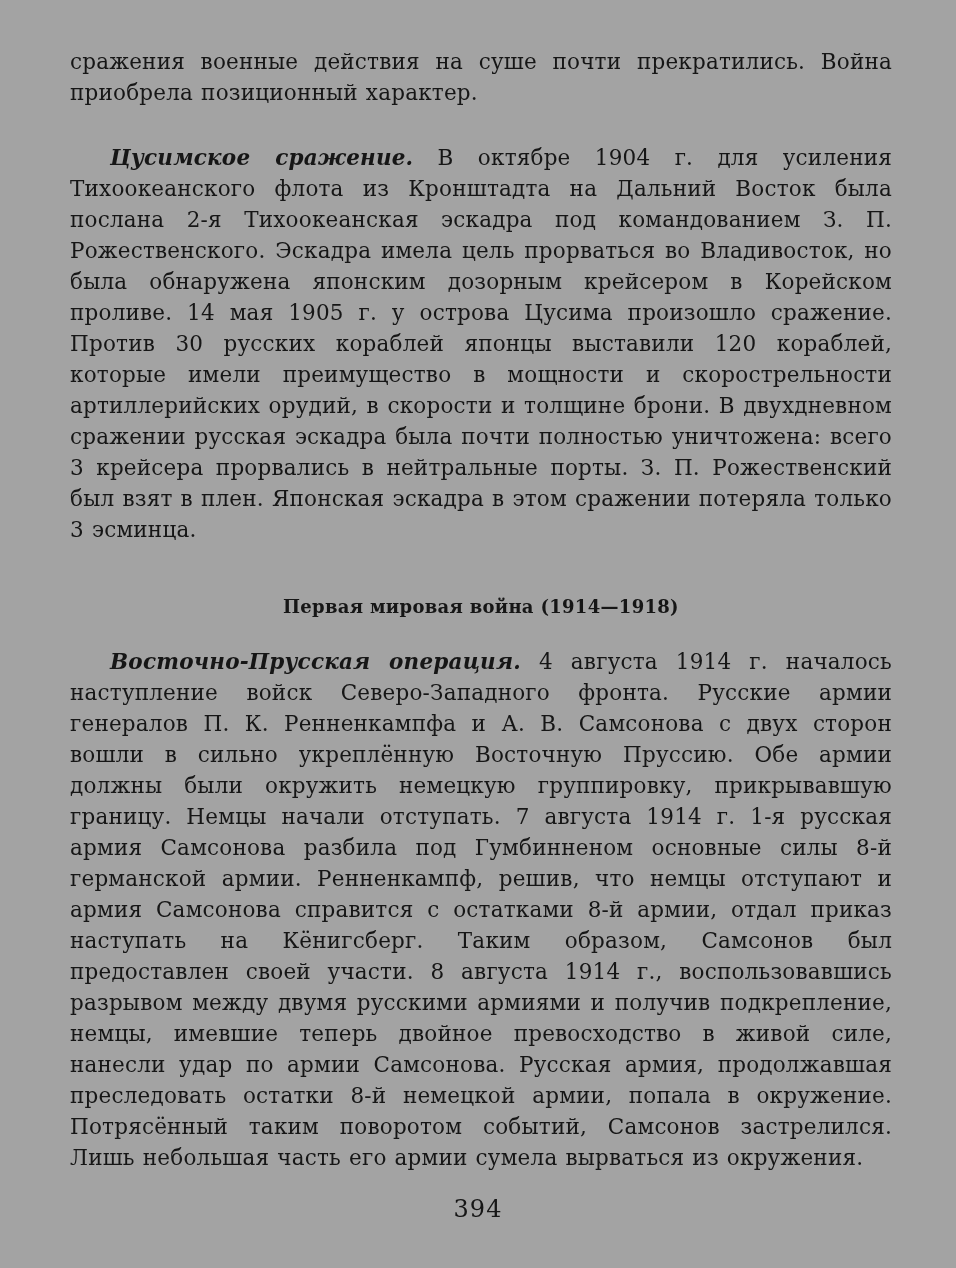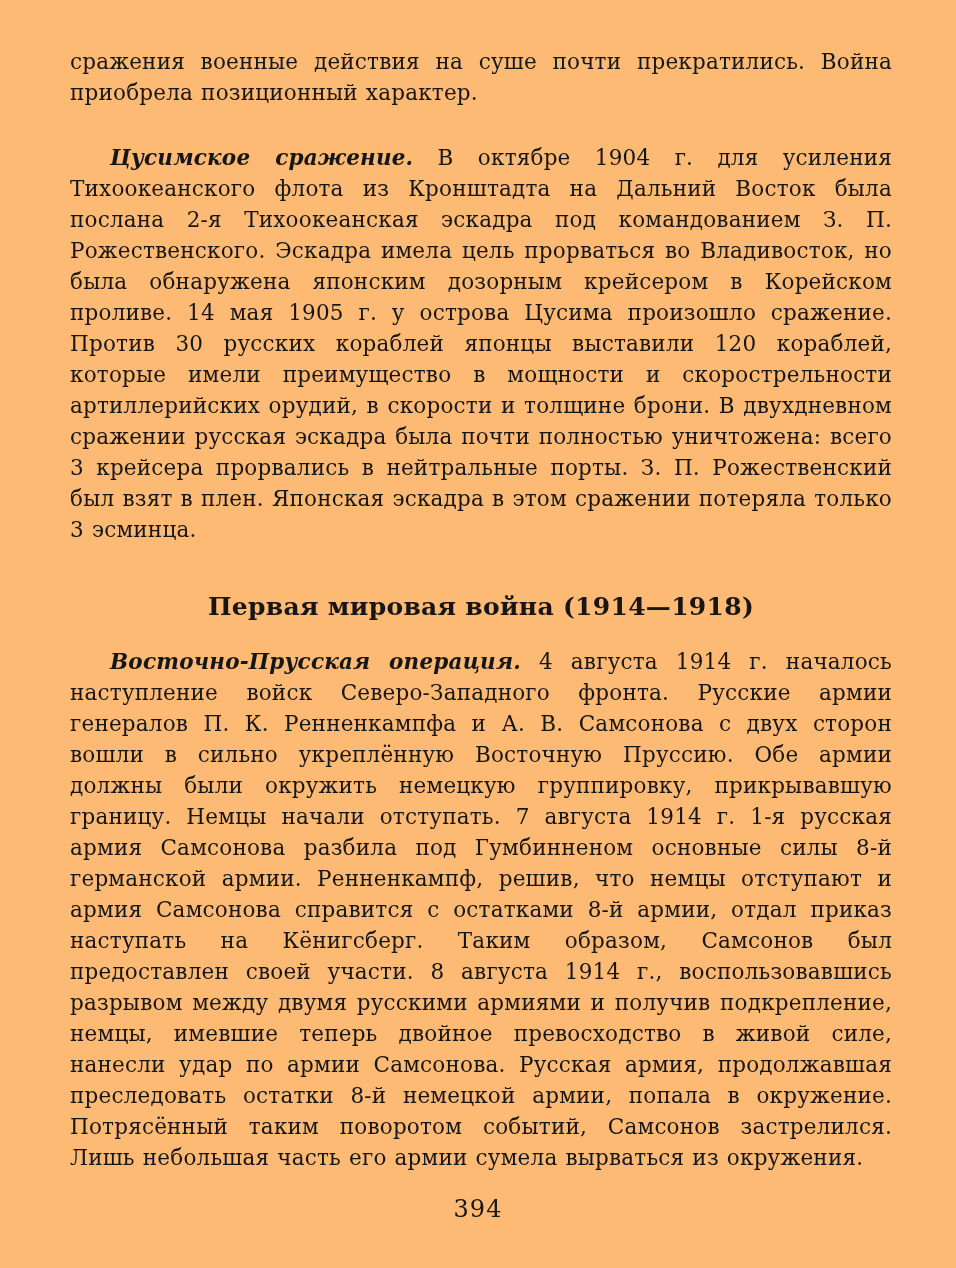--- a/index.html
+++ b/index.html
@@ -5,21 +5,21 @@
   html, body {
     margin: 0;
     padding: 0;
     background: #e9e9e9;
   }
   .page {
     position: relative;
     width: 956px;
     height: 1268px;
     margin: 0 auto;
-    background: #fdba74;
+    background: #a3a3a3;
     color: #161616;
     font-family: "DejaVu Serif", "Liberation Serif", serif;
     font-size: 21.5px;
     line-height: 31px;
     box-sizing: border-box;
     padding: 46px 64px 0 70px;
     overflow: hidden;
   }
   .para {
     margin: 0;
@@ -36,21 +36,21 @@
   .para-tsushima {
     margin-bottom: 0;
   }
   .lead-in {
     font-weight: bold;
     font-style: italic;
   }
   .section-heading {
     margin: 46px 0 24px 0;
     text-align: center;
-    font-size: 25px;
+    font-size: 18px;
     font-weight: bold;
     letter-spacing: 0.3px;
   }
   .page-number {
     position: absolute;
     left: 0;
     right: 0;
     top: 1194px;
     text-align: center;
     font-size: 24px;

